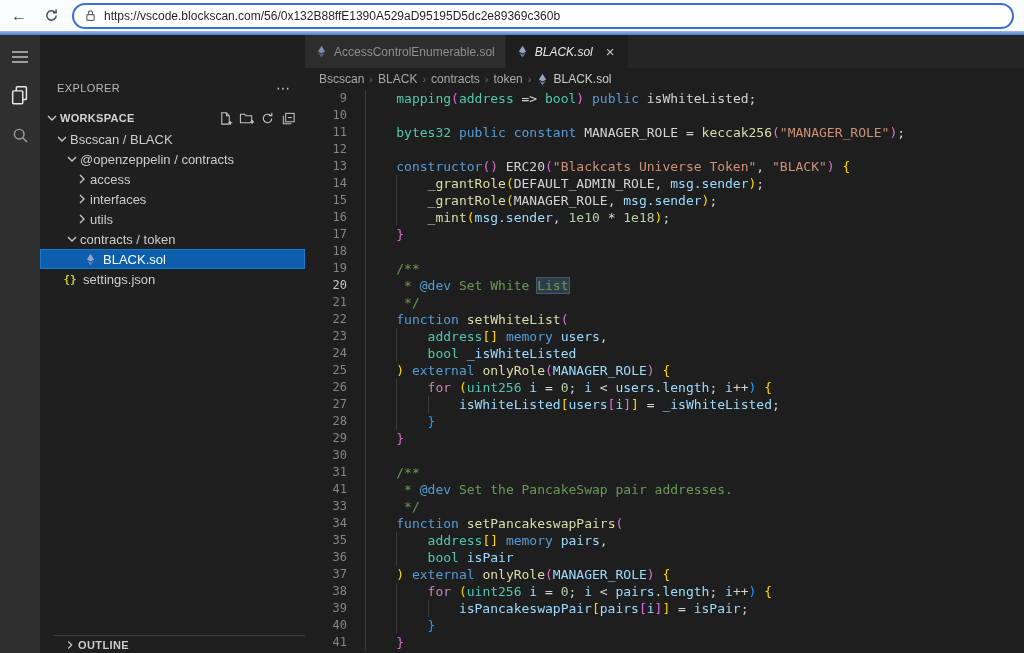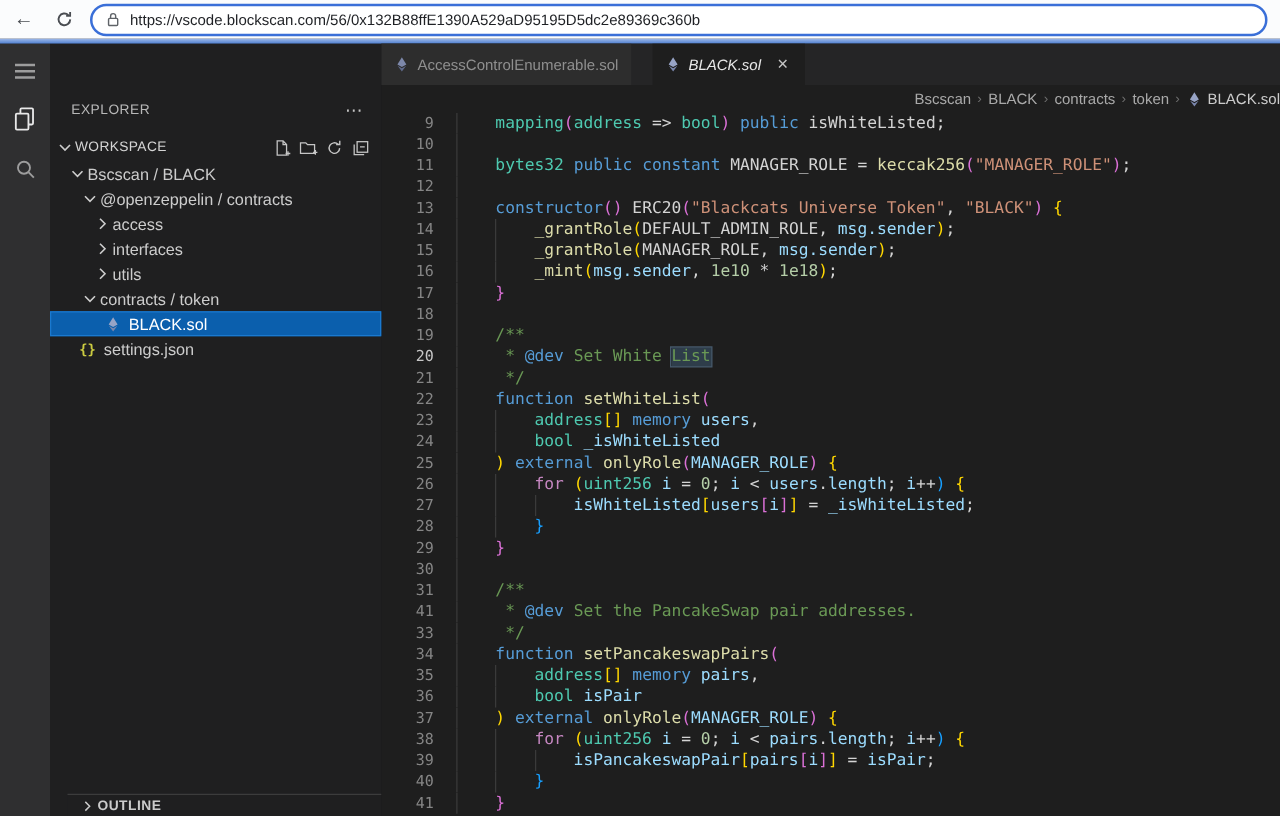--- a/index.html
+++ b/index.html
@@ -18,39 +18,39 @@
   .main{position:absolute;top:35px;left:0;width:1024px;height:618px;display:flex;}
   .activitybar{width:40px;background:#2f2f30;flex:none;display:flex;flex-direction:column;align-items:center;}
   .ab-item{width:40px;height:40px;display:flex;align-items:center;justify-content:center;}
   .burger{display:flex;flex-direction:column;gap:3px;margin-top:4px;}
   .burger i{display:block;width:16px;height:2px;background:#9d9d9d;}
   .sidebar{width:265px;background:#1f1f20;flex:none;position:relative;color:#cccccc;}
   .ex-head{height:22px;display:flex;align-items:center;padding:6px 8px 0 17px;margin-top:36px;}
   .ex-title{font-size:11px;letter-spacing:.4px;color:#b8b8b8;flex:1;}
   .ex-more{color:#c5c5c5;font-size:14px;letter-spacing:1px;padding:0 6px;}
   .ws-row{height:22px;display:flex;align-items:center;margin-top:8px;}
-  .ws-label{font-size:11px;font-weight:normal;color:#d4d4d4;letter-spacing:.3px;}
+  .ws-label{font-size:11px;font-weight:bold;color:#d4d4d4;letter-spacing:.3px;}
   .ws-actions{margin-left:auto;display:flex;gap:3px;padding-right:8px;}
   .ws-actions span{width:18px;height:18px;display:flex;align-items:center;justify-content:center;border-radius:3px;}
   .trow{height:20px;display:flex;align-items:center;font-size:13px;color:#cccccc;white-space:nowrap;cursor:default;}
   .trow.sel{background:#0b5fad;outline:1px solid #1a79cf;outline-offset:-1px;color:#ffffff;}
   .chev{width:16px;height:16px;flex:none;display:flex;align-items:center;justify-content:center;}
   .ficon{width:16px;height:16px;flex:none;display:flex;align-items:center;justify-content:center;margin-right:5px;}
   .json-ic{color:#cbcb41;font-family:"DejaVu Sans Mono",monospace;font-size:11px;font-weight:bold;}
   .outline{position:absolute;bottom:0;left:14px;right:0;height:17px;border-top:1px solid #3c3c3c;display:flex;align-items:center;background:#1f1f20;}
   .outline b{font-size:11px;color:#cccccc;letter-spacing:.4px;}
   
   .editor{flex:1;display:flex;flex-direction:column;background:#1e1e1e;min-width:0;}
-  .tabbar{height:33px;background:#252526;display:flex;align-items:stretch;flex:none;gap:16px;}
+  .tabbar{height:33px;background:#252526;display:flex;align-items:stretch;flex:none;}
   .tab{display:flex;align-items:center;padding:0 10px;font-size:12px;color:#8f8f8f;background:#2d2d2d;margin-right:1px;}
   .tab .tlabel{margin-left:6px;}
   .tab.active{background:#1e1e1e;color:#e7e7e7;}
   .tab.active .tlabel{font-style:italic;}
   .tab .close{margin-left:10px;color:#c5c5c5;font-size:15px;line-height:1;padding:1px 3px;border-radius:3px;}
-  .breadcrumb{height:22px;display:flex;align-items:center;font-size:12px;color:#a9a9a9;padding-left:14px;flex:none;background:#1e1e1e;justify-content:flex-end;}
+  .breadcrumb{height:22px;display:flex;align-items:center;font-size:12px;color:#a9a9a9;padding-left:14px;flex:none;background:#1e1e1e;}
   .breadcrumb .sep{margin:0 5px;color:#6e6e6e;font-size:11px;}
   .breadcrumb .bc-ic{margin-right:4px;display:flex;}
   .code{flex:1;overflow:hidden;font-family:"DejaVu Sans Mono",monospace;font-size:13px;line-height:17px;}
   .linerow{position:relative;height:17px;padding-left:60px;white-space:pre;color:#d4d4d4;}
   .ln{position:absolute;left:0;top:0;width:42px;text-align:right;color:#858585;font-size:12px;line-height:17px;}
   .ln.on{color:#c6c6c6;}
   .guide{display:inline-block;width:4ch;height:17px;vertical-align:top;box-shadow:inset 1px 0 #3a3a3a;}
   
   .c-k{color:#569CD6;} .c-c{color:#C586C0;} .c-t{color:#4EC9B0;} .c-f{color:#DCDCAA;}
   .c-v{color:#9CDCFE;} .c-p{color:#D4D4D4;} .c-n{color:#B5CEA8;} .c-s{color:#CE9178;}

